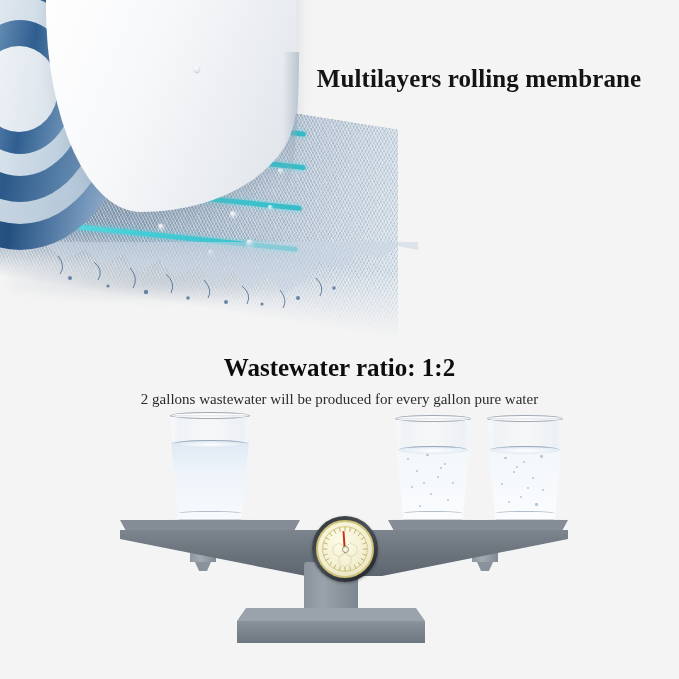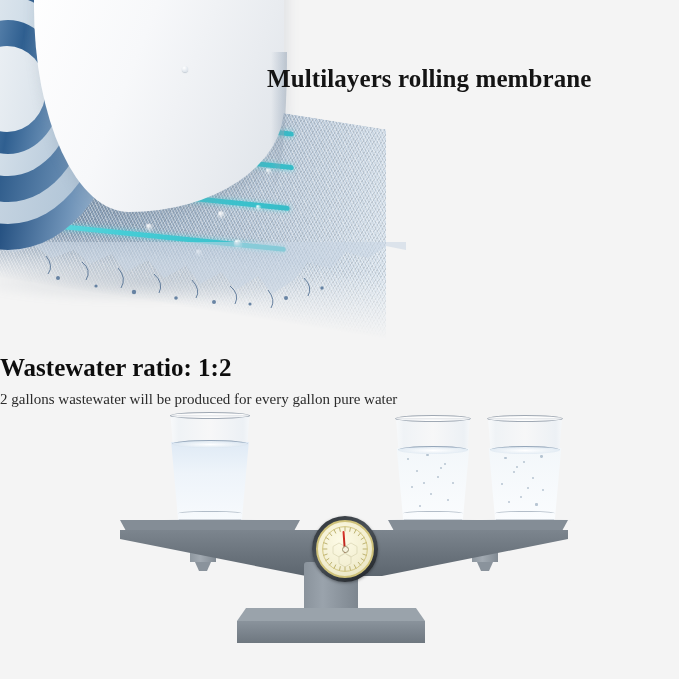--- a/index.html
+++ b/index.html
@@ -6,21 +6,21 @@
   body{
     width:679px;height:679px;
     background:#f4f4f4;
     font-family:"Liberation Serif", serif;
     overflow:hidden;
     position:relative;
   }
   .page{position:absolute;inset:0;background:#f4f4f4;}
 
   
-  .sec-membrane{position:absolute;left:0;top:0;width:540px;height:340px;}
+  .sec-membrane{position:absolute;left:12px;top:0;width:540px;height:340px;text-align:center;}
 
   .membrane-art{position:absolute;left:-14px;top:-8px;width:430px;height:340px;}
 
   
   .sheet-flat{
     position:absolute;left:-20px;top:104px;width:420px;height:210px;
     transform:skewY(9deg) ;
     overflow:hidden;
   }
   .sheet-flat .weave{
@@ -87,21 +87,21 @@
     filter:blur(3px);
   }
 
   
   .txt1{position:absolute;left:267px;top:64px;width:400px;}
   .h-title{font-size:25px;font-weight:bold;color:#141414;letter-spacing:.1px;line-height:1.18;margin:0;}
   .h-sub{font-size:15px;color:#2b2b2b;margin:7px 0 0 0;line-height:1.2;}
 
   
   .sec-balance{position:absolute;left:0;top:340px;width:679px;height:339px;}
-  .txt2{position:absolute;left:0;top:13px;width:679px;text-align:left;}
+  .txt2{position:absolute;left:0;top:13px;width:679px;text-align:center;}
   .h-title2{font-size:25px;font-weight:bold;color:#0d0d0d;margin:0;line-height:1.2;}
   .h-sub2{font-size:15px;color:#2b2b2b;margin:7px 0 0 0;line-height:1.2;}
 
   .scale{position:absolute;left:120px;top:72px;width:448px;height:250px;}
 
   
   .base-top{position:absolute;left:117px;top:196px;width:188px;height:13px;
     background:#9aa3ab;
     clip-path:polygon(9px 0, 179px 0, 188px 13px, 0 13px);}
   .base-front{position:absolute;left:117px;top:209px;width:188px;height:22px;

